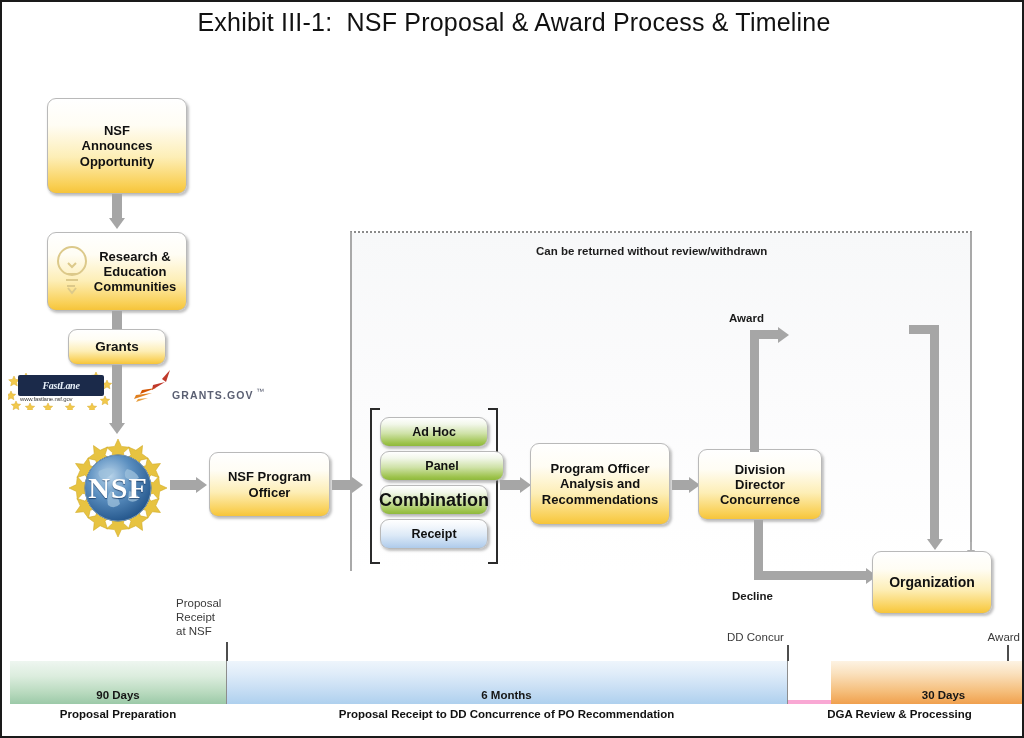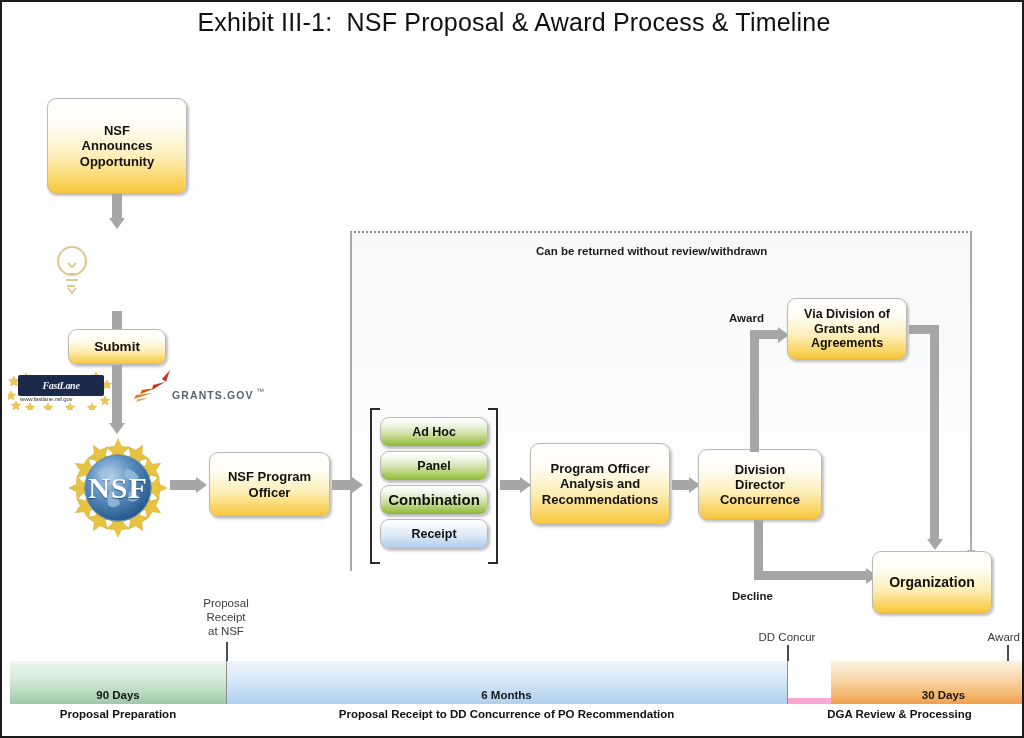--- a/index.html
+++ b/index.html
@@ -60,31 +60,31 @@
   
   #nsf-seal{position:absolute;left:67px;top:437px;width:98px;height:98px;}
   #nsf-letters{position:absolute;left:0;top:0;width:98px;height:98px;
                display:flex;align-items:center;justify-content:center;
                font-family:"Liberation Serif","DejaVu Serif",serif;font-weight:bold;font-size:30px;
                color:#ffffff;letter-spacing:1px;
                text-shadow:0 1px 1px rgba(20,50,90,.75);}
 
   
   #tl{position:absolute;left:8px;top:659px;width:1002px;height:43px;
-      border-bottom:6px solid #f9a8d4;box-sizing:border-box;}
+      border-bottom:4px solid #f9a8d4;box-sizing:border-box;}
   .seg{position:absolute;top:0;height:43px;box-sizing:border-box;
        display:flex;align-items:flex-end;justify-content:center;}
   .seg-g{background:linear-gradient(to bottom,#eef6f0 0%,#dcedde 35%,#b7d9bd 75%,#9cc9a8 100%);}
   .seg-b{background:linear-gradient(to bottom,#eef5fc 0%,#dfecf9 30%,#c4dcf3 70%,#aed0ee 100%);}
   .seg-o{background:linear-gradient(to bottom,#fdf3e3 0%,#fae0bc 30%,#f5bd79 72%,#f0a04e 100%);}
   .seg-txt{font-size:11.5px;font-weight:bold;color:#161616;padding-bottom:3px;white-space:nowrap;}
   .seg-cap{position:absolute;top:706px;font-size:11.5px;font-weight:bold;color:#111;
            text-align:center;white-space:nowrap;}
   .tick{position:absolute;width:2px;background:#4d4d4d;}
-  .tick-lab{position:absolute;font-size:11.5px;color:#3a3a3a;text-align:center;
+  .tick-lab{position:absolute;font-size:11.5px;color:#3a3a3a;text-align:left;
             line-height:1.2;white-space:pre-line;}
   .tl-sep{position:absolute;top:0;width:1px;height:43px;background:#8d8d8d;}
 </style>
 </head>
 <body>
 
 <div id="page">
 
   <div id="title">Exhibit III-1:  NSF Proposal &amp; Award Process &amp; Timeline</div>
 
@@ -93,32 +93,37 @@
 
   <div class="box gold" style="left:45px;top:96px;width:140px;height:96px;font-size:13px;">
     <span style="white-space:pre-line">NSF
 Announces
 Opportunity</span>
   </div>
 
   <div class="conn" style="left:110px;top:192px;width:10px;height:26px;"></div>
   <div class="arrow ar-down" style="left:107px;top:216px;"></div>
 
+  <div class="box gold" style="left:45px;top:230px;width:140px;height:79px;font-size:13px;padding-left:36px;">
+    <span style="white-space:pre-line">Research &amp;
+Education
+Communities</span>
+  </div>
 
   <svg style="position:absolute;left:53px;top:240px;" width="34" height="60" viewBox="0 0 34 60">
     <circle cx="17" cy="19" r="14" fill="none" stroke="#dcc98a" stroke-width="2"></circle>
     <path d="M12 32 h10 M11 38 h12 M12 44 h8" stroke="#dcc98a" stroke-width="2" fill="none"></path>
     <path d="M13 21 l4 4 l4 -4" stroke="#dcc98a" stroke-width="2" fill="none"></path>
     <path d="M13 46 l4 5 l4 -5" stroke="#dcc98a" stroke-width="2" fill="none"></path>
   </svg>
 
   <div class="conn" style="left:110px;top:309px;width:10px;height:20px;"></div>
 
   <div class="box gold" style="left:66px;top:327px;width:98px;height:36px;font-size:13.5px;">
-    <span>Submit</span>
+    <span>Grants</span>
   </div>
 
   <div class="conn" style="left:110px;top:363px;width:10px;height:60px;"></div>
   <div class="arrow ar-down" style="left:107px;top:421px;"></div>
 
   <div id="fastlane">
     <svg id="fl-stars" viewBox="0 0 104 38">
       <g fill="#f2c94c" stroke="#d9ad2e" stroke-width=".5">
         <path d="M6 4 l1.6 3.4 3.7.4 -2.8 2.5 .8 3.6 -3.3-1.9 -3.3 1.9 .8-3.6 -2.8-2.5 3.7-.4z"></path>
         <path d="M18 1 l1.4 3 3.3.3 -2.5 2.2 .7 3.2 -2.9-1.7 -2.9 1.7 .7-3.2 -2.5-2.2 3.3-.3z"></path>
@@ -220,24 +225,24 @@
 
   <div class="conn" style="left:330px;top:478px;width:22px;height:10px;"></div>
   <div class="arrow ar-right" style="left:350px;top:475px;"></div>
 
   <div class="bracket bk-l" style="left:368px;top:406px;width:10px;height:156px;"></div>
   <div class="bracket bk-r" style="left:486px;top:406px;width:10px;height:156px;"></div>
 
   <div class="box green" style="left:378px;top:415px;width:108px;height:30px;font-size:12.5px;">
     <span>Ad Hoc</span>
   </div>
-  <div class="box green" style="left:378px;top:449px;width:108px;height:30px;font-size:12.5px;">
+  <div class="box green" style="left:378px;top:449px;width:124px;height:30px;font-size:12.5px;">
     <span>Panel</span>
   </div>
-  <div class="box green" style="left:378px;top:483px;width:108px;height:30px;font-size:15px;">
+  <div class="box green" style="left:378px;top:483px;width:108px;height:30px;font-size:18px;">
     <span>Combination</span>
   </div>
   <div class="box blue" style="left:378px;top:517px;width:108px;height:30px;font-size:12.5px;">
     <span>Receipt</span>
   </div>
 
   <div class="conn" style="left:498px;top:478px;width:22px;height:10px;"></div>
   <div class="arrow ar-right" style="left:518px;top:475px;"></div>
 
   <div class="box gold" style="left:528px;top:441px;width:140px;height:82px;font-size:13px;">
@@ -253,25 +258,20 @@
     <span style="white-space:pre-line">Division
 Director
 Concurrence</span>
   </div>
 
   <div class="conn" style="left:748px;top:328px;width:9px;height:122px;"></div>
   <div class="conn" style="left:748px;top:328px;width:32px;height:9px;"></div>
   <div class="arrow ar-right" style="left:776px;top:325px;"></div>
   <div class="flab" style="left:727px;top:310px;">Award</div>
 
-  <div class="box gold" style="left:785px;top:296px;width:120px;height:62px;font-size:12.5px;">
-    <span style="white-space:pre-line">Via Division of
-Grants and
-Agreements</span>
-  </div>
 
   <div class="conn" style="left:907px;top:323px;width:30px;height:9px;"></div>
   <div class="conn" style="left:928px;top:323px;width:9px;height:218px;"></div>
   <div class="arrow ar-down" style="left:925px;top:537px;"></div>
 
   <div class="conn" style="left:752px;top:518px;width:9px;height:60px;"></div>
   <div class="conn" style="left:752px;top:569px;width:116px;height:9px;"></div>
   <div class="arrow ar-right" style="left:864px;top:566px;"></div>
   <div class="flab" style="left:730px;top:588px;">Decline</div>
 

